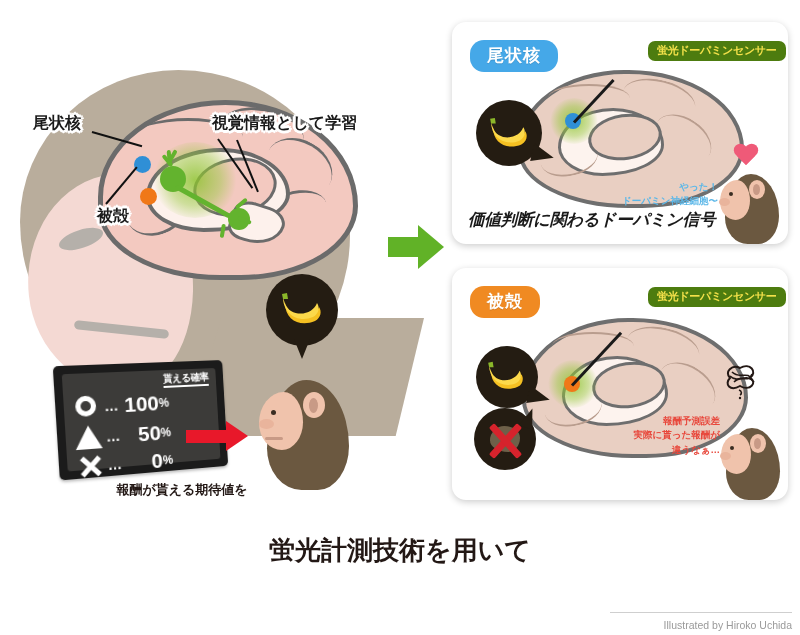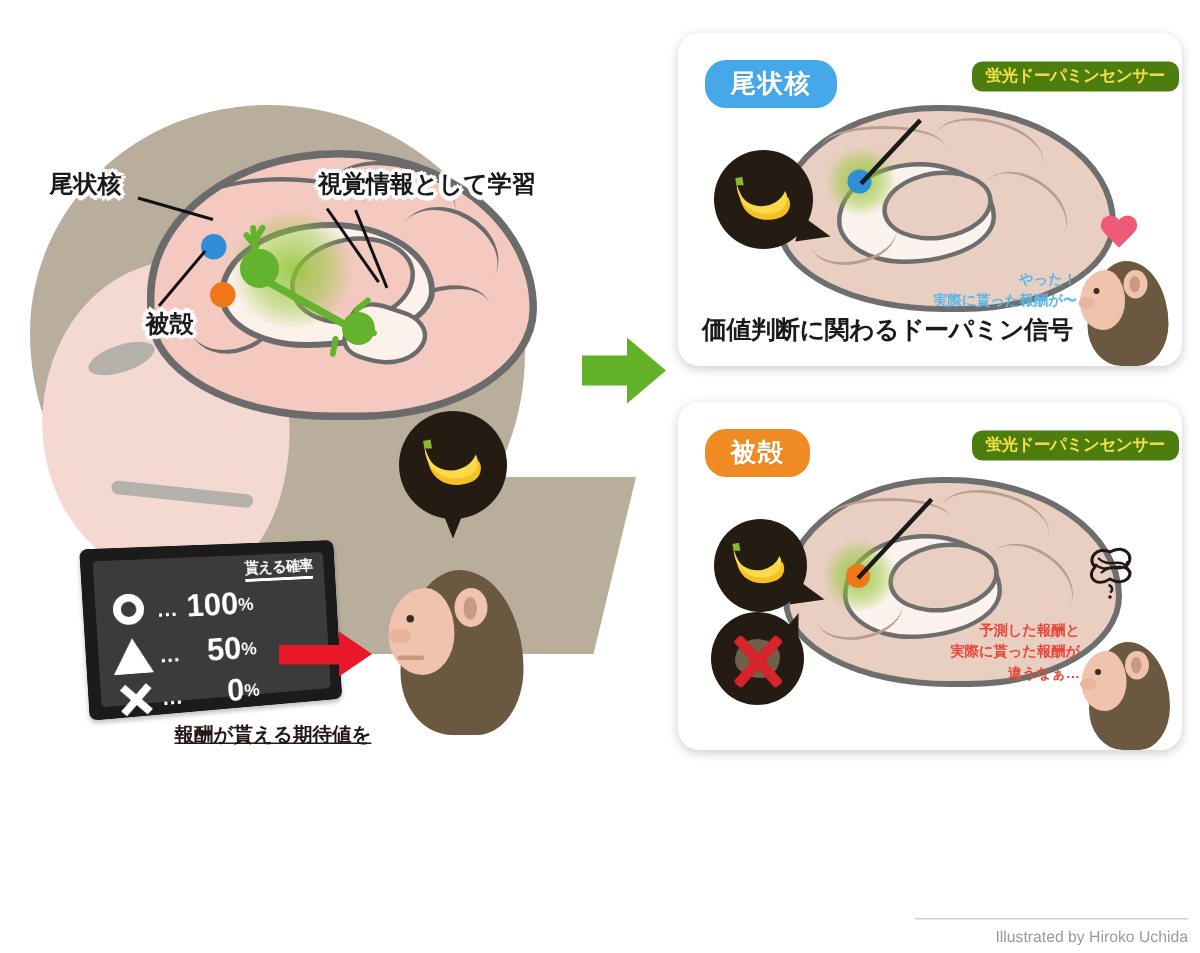--- a/index.html
+++ b/index.html
@@ -283,21 +283,21 @@
         <div class="prob-sym">
             <span class="sym-x"></span>
           </div>
         <span class="dots">…</span>
         <span class="pct-num" style="margin-left:24px;">0</span>
         <span class="pct-sign">%</span>
       </div>
     </div>
   </div>
 
-  <div class="abs" style="left:92px;top:481px;width:180px;text-align:center;color:#231815;font-weight:bold;font-size:13px;line-height:1.45;text-decoration:underline;">
+  <div class="abs" style="left:92px;top:481px;width:180px;text-align:center;color:#231815;font-weight:bold;font-size:13px;line-height:1.45;">
     <div>報酬が貰える期待値を</div>
   </div>
 
   <div class="abs red-arrow-body"></div>
   <div class="abs red-arrow-head"></div>
 
   <div class="abs mk-body" style="left:267px;top:380px;width:82px;height:110px;"></div>
   <div class="abs mk-face" style="left:259px;top:392px;width:44px;height:58px;"></div>
   <div class="abs mk-ear" style="left:303px;top:392px;width:22px;height:26px;background:#f0c3ac;"></div>
   <div class="abs" style="left:309px;top:398px;width:9px;height:15px;background:#c89a86;border-radius:50%;"></div>
@@ -344,24 +344,24 @@
     <div class="heart" style="left:281px;top:122px;"></div>
     <div class="abs mk-body" style="left:273px;top:152px;width:54px;height:70px;"></div>
     <div class="abs mk-face" style="left:268px;top:158px;width:30px;height:40px;"></div>
     <div class="abs" style="left:297px;top:158px;width:16px;height:19px;background:#f0c3ac;border-radius:50%;"></div>
     <div class="abs" style="left:301px;top:162px;width:7px;height:11px;background:#c89a86;border-radius:50%;"></div>
     <div class="abs mk-eye" style="left:277px;top:170px;width:4px;height:4px;"></div>
     <div class="abs" style="left:267px;top:176px;width:11px;height:8px;background:#e9b49c;border-radius:50%;"></div>
 
     <div class="speech-blue" style="left:160px;top:158px;width:106px;">
       <div>やった！</div>
-      <div>実際に貰った報酬が〜</div>
+      <div>ドーパミン神経細胞〜</div>
     </div>
 
-    <div class="panel-caption" style="left:16px;top:187px;">価値判断に関わるドーパミン信号</div>
+    <div class="panel-caption" style="left:16px;top:187px;font-style:italic;">価値判断に関わるドーパミン信号</div>
   </div>
 
   <div class="panel" style="left:452px;top:268px;width:336px;height:232px;">
 
     <div class="badge badge-orange" style="left:18px;top:18px;">被殻</div>
 
     <div class="sbrain-outline" style="left:70px;top:50px;width:218px;height:132px;"></div>
     <div class="sbrain-inner" style="left:110px;top:88px;width:100px;height:64px;"></div>
     <div class="sbrain-vent" style="left:140px;top:94px;width:68px;height:40px;transform:rotate(-8deg);"></div>
     <div class="sline" style="left:100px;top:64px;width:82px;height:26px;"></div>
@@ -394,25 +394,26 @@
       <circle cx="18" cy="38" r="1.2" fill="#231815"></circle>
     </svg>
     <div class="abs mk-body" style="left:274px;top:160px;width:54px;height:72px;"></div>
     <div class="abs mk-face" style="left:269px;top:166px;width:30px;height:40px;"></div>
     <div class="abs" style="left:298px;top:166px;width:16px;height:19px;background:#f0c3ac;border-radius:50%;"></div>
     <div class="abs" style="left:302px;top:170px;width:7px;height:11px;background:#c89a86;border-radius:50%;"></div>
     <div class="abs mk-eye" style="left:278px;top:178px;width:4px;height:4px;"></div>
     <div class="abs" style="left:268px;top:184px;width:11px;height:8px;background:#e9b49c;border-radius:50%;"></div>
 
     <div class="speech-red" style="left:160px;top:146px;width:108px;">
-      <div>予測した報酬と</div>
+      <div>報酬予測誤差</div>
       <div>実際に貰った報酬が</div>
       <div>違うなぁ…</div>
     </div>
 
   </div>
 
   <div class="main-title" style="top:534px;">
+    <div>蛍光計測技術を用いて</div>
   </div>
 
   <div class="abs" style="right:8px;bottom:22px;width:182px;height:1px;background:#cfcfcf;"></div>
   <div class="credit">Illustrated by Hiroko Uchida</div>
 </div>
 
 </body></html>

